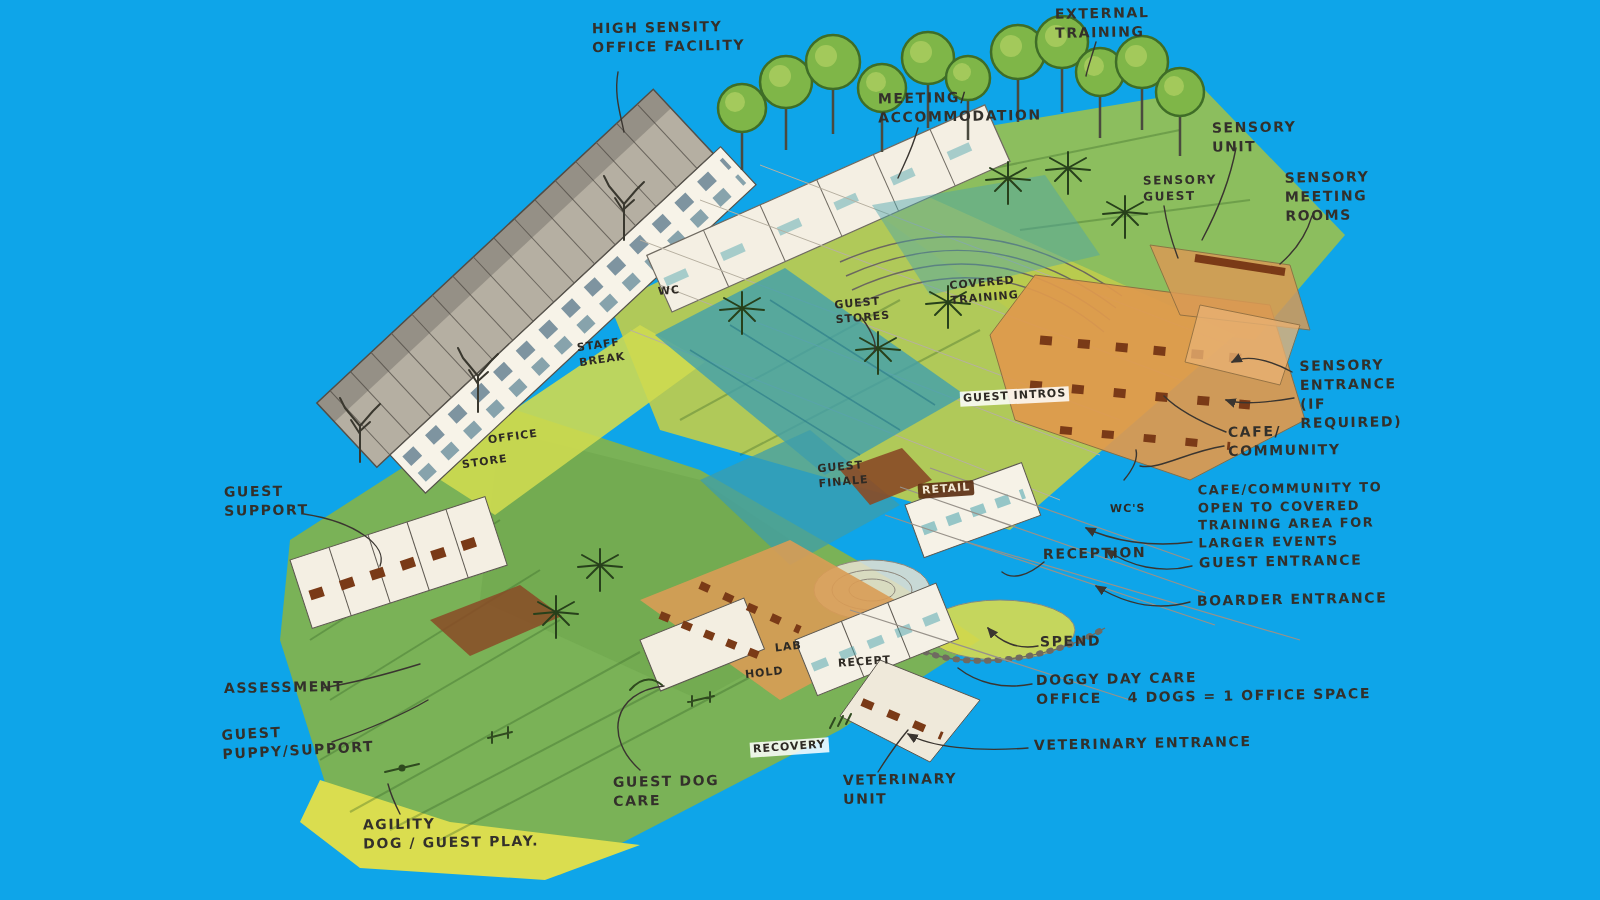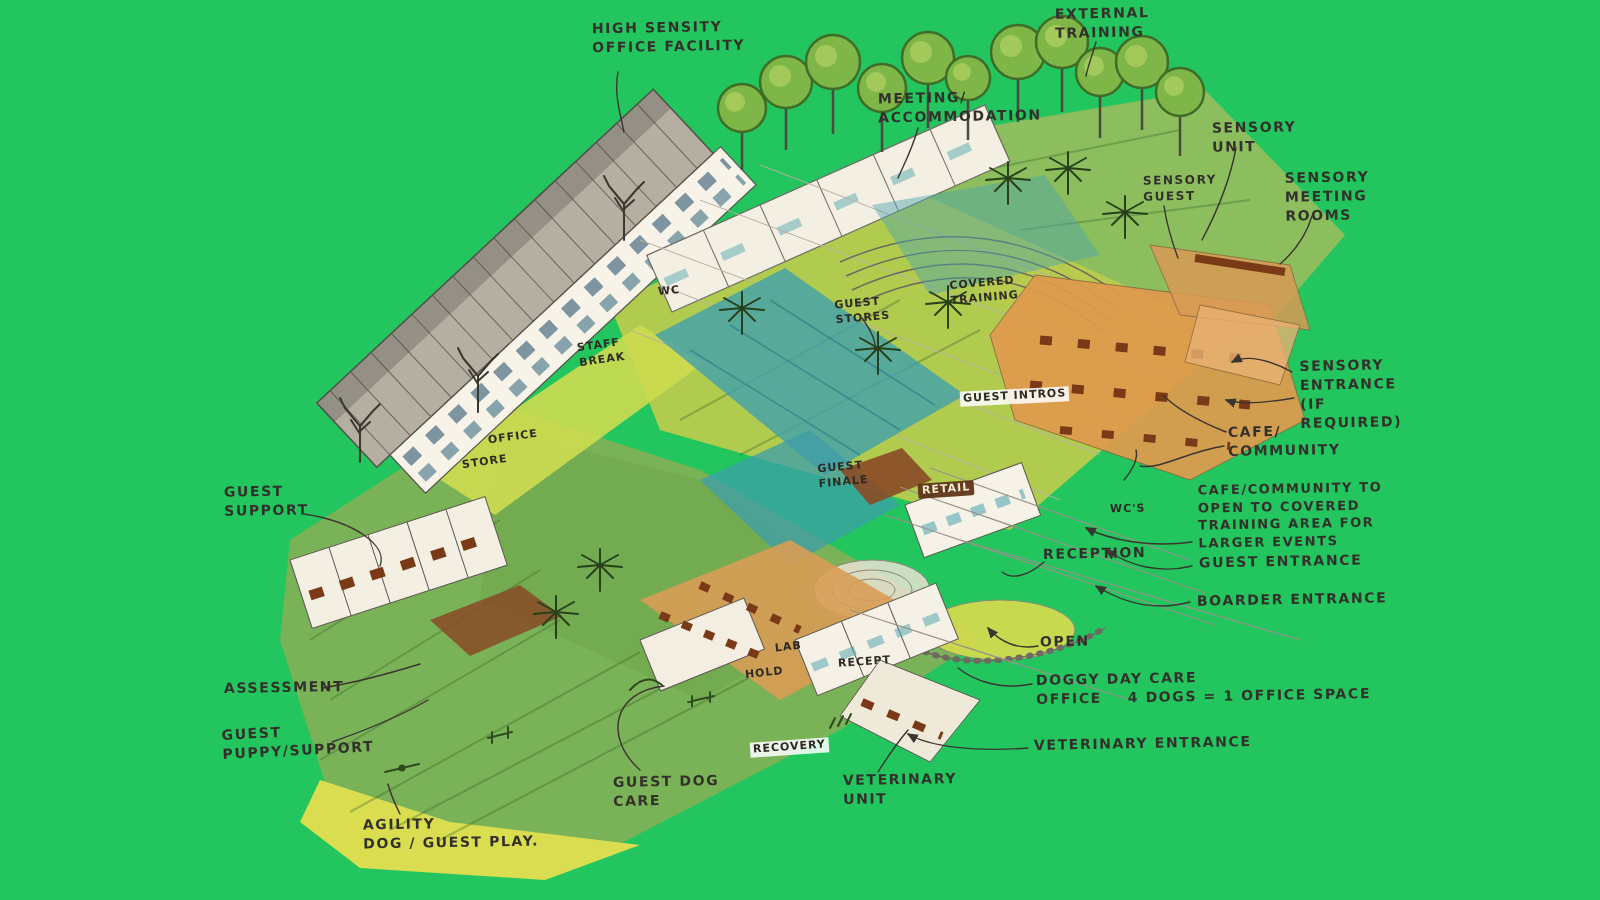--- a/index.html
+++ b/index.html
@@ -1,16 +1,16 @@
 <!DOCTYPE html>
 <html><head>
 <meta charset="utf-8">
 <style>
   html,body{margin:0;padding:0;background:#ffffff;}
-  .canvas{position:relative;width:1600px;height:900px;background:#22c55e;overflow:hidden;
+  .canvas{position:relative;width:1600px;height:900px;background:#0ea5e9;overflow:hidden;
           font-family:"DejaVu Sans",sans-serif;}
   .canvas svg{position:absolute;left:0;top:0;}
   .lbl{position:absolute;color:#33302b;font-size:14px;font-weight:600;letter-spacing:1.6px;
        line-height:1.35;white-space:pre-wrap;transform:rotate(-1deg);}
   .lbl.plan{font-size:11px;letter-spacing:1px;color:#2e2a24;}
   .lbl.chip-dark{background:rgba(92,48,19,0.92);color:#f3e9d4;padding:0 4px;border-radius:2px;}
   .lbl.chip-light{background:rgba(255,255,255,0.85);padding:0 3px;}
 </style>
 </head>
 <body>
@@ -299,21 +299,21 @@
 REQUIRED)</div>
 <div class="lbl" style="left:1228px;top:422px">CAFE/
 COMMUNITY</div>
 <div class="lbl" style="left:1198px;top:480px;font-size:13px">CAFE/COMMUNITY TO
 OPEN TO COVERED
 TRAINING AREA FOR
 LARGER EVENTS</div>
 <div class="lbl" style="left:1199px;top:552px">GUEST ENTRANCE</div>
 <div class="lbl" style="left:1197px;top:590px">BOARDER ENTRANCE</div>
 <div class="lbl" style="left:1043px;top:544px">RECEPTION</div>
-<div class="lbl" style="left:1040px;top:632px">OPEN</div>
+<div class="lbl" style="left:1040px;top:632px">SPEND</div>
 <div class="lbl" style="left:1036px;top:668px">DOGGY DAY CARE
 OFFICE    4 DOGS = 1 OFFICE SPACE</div>
 <div class="lbl" style="left:1034px;top:734px">VETERINARY ENTRANCE</div>
 <div class="lbl" style="left:843px;top:770px">VETERINARY
 UNIT</div>
 <div class="lbl" style="left:613px;top:772px">GUEST DOG
 CARE</div>
 <div class="lbl" style="left:363px;top:814px">AGILITY
 DOG / GUEST PLAY.</div>
 <div class="lbl" style="left:222px;top:722px;transform:rotate(-3deg)">GUEST

